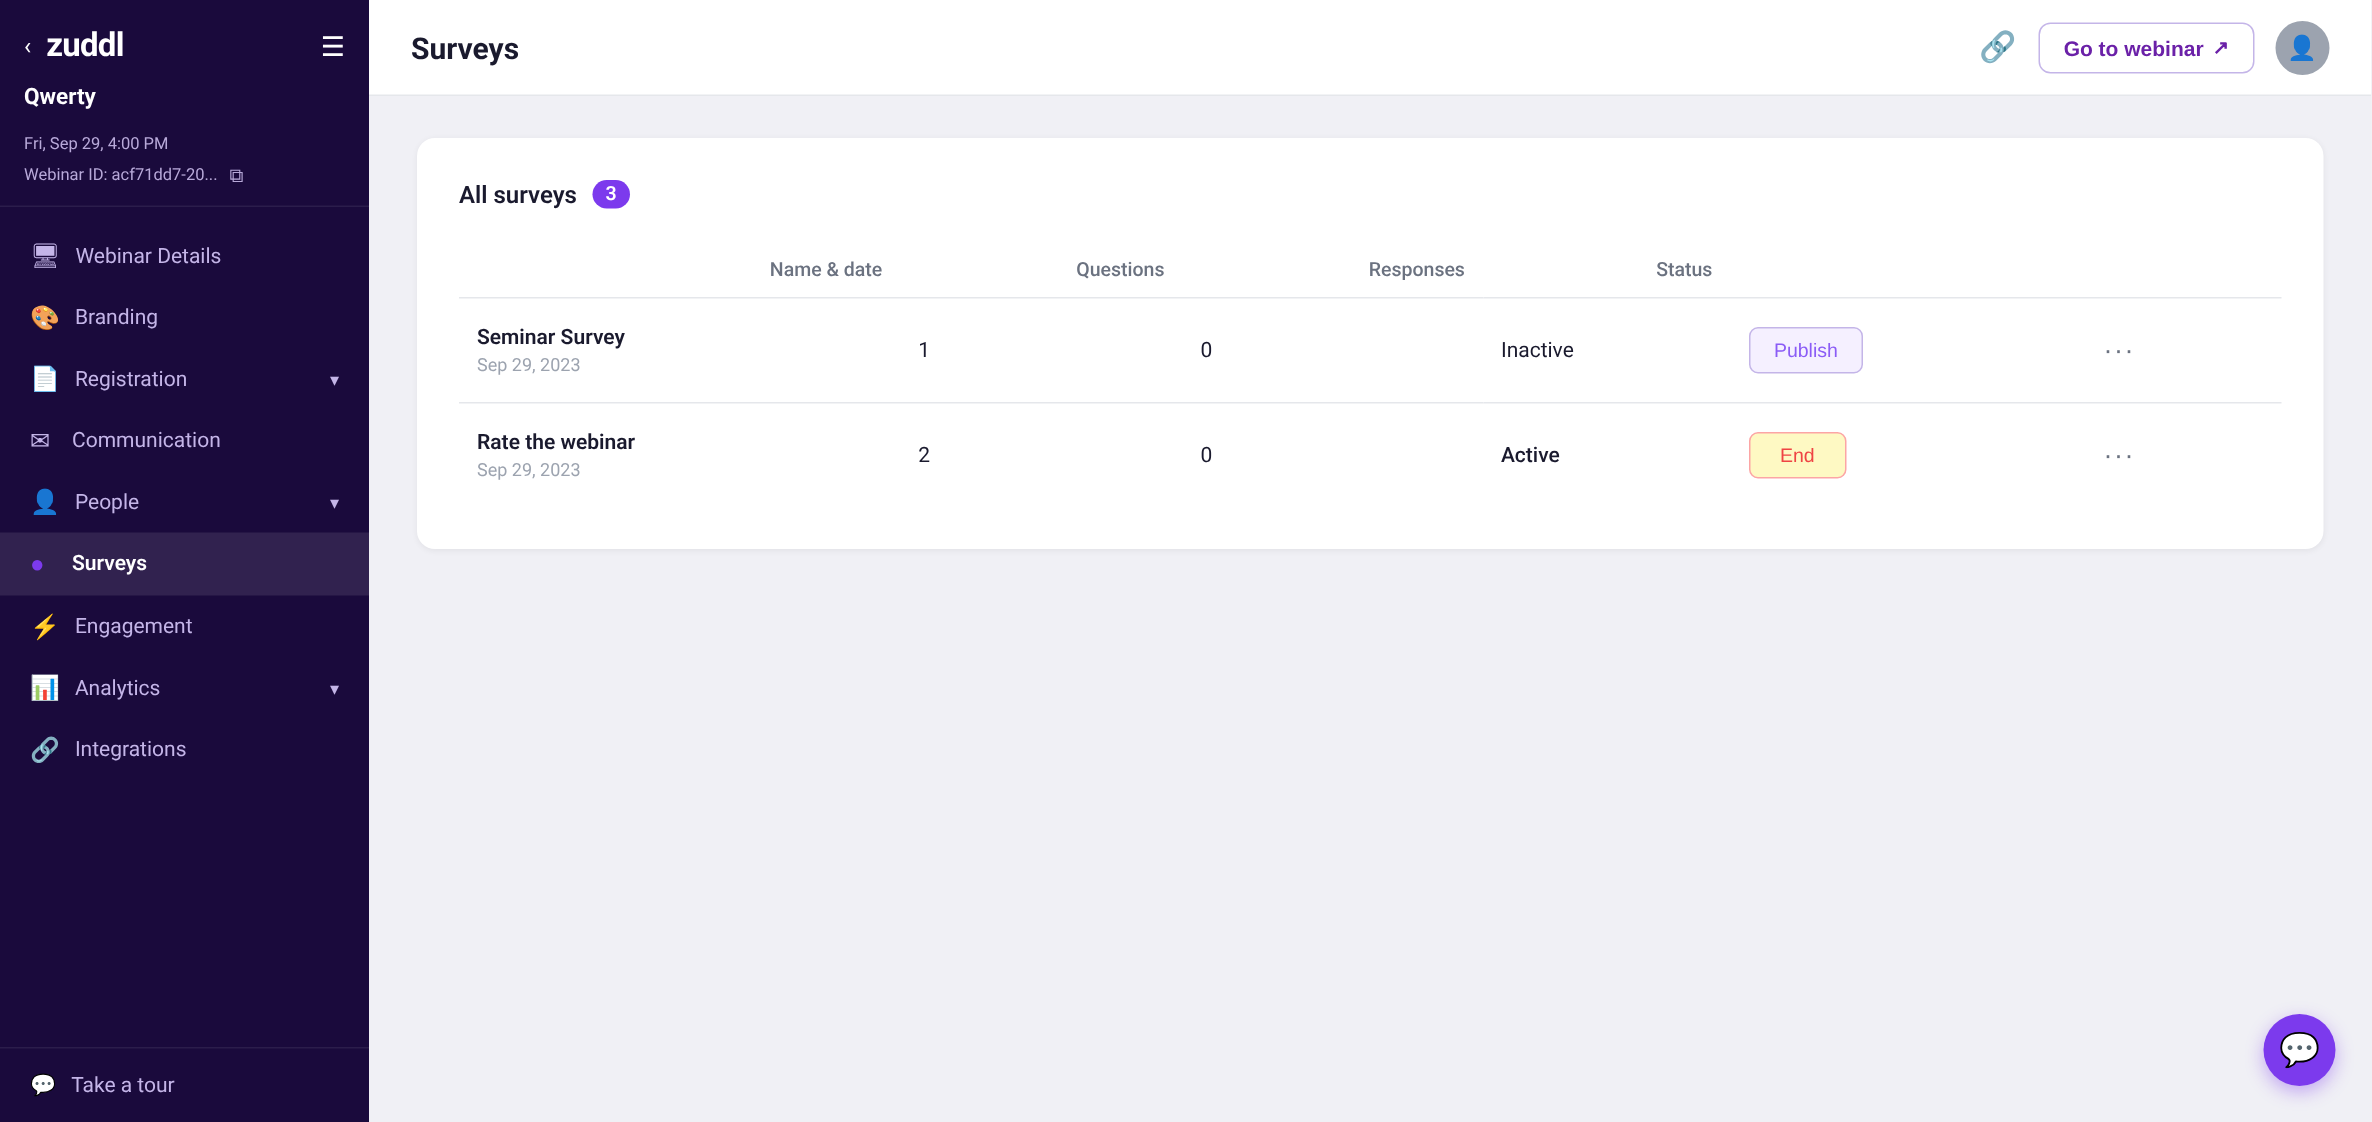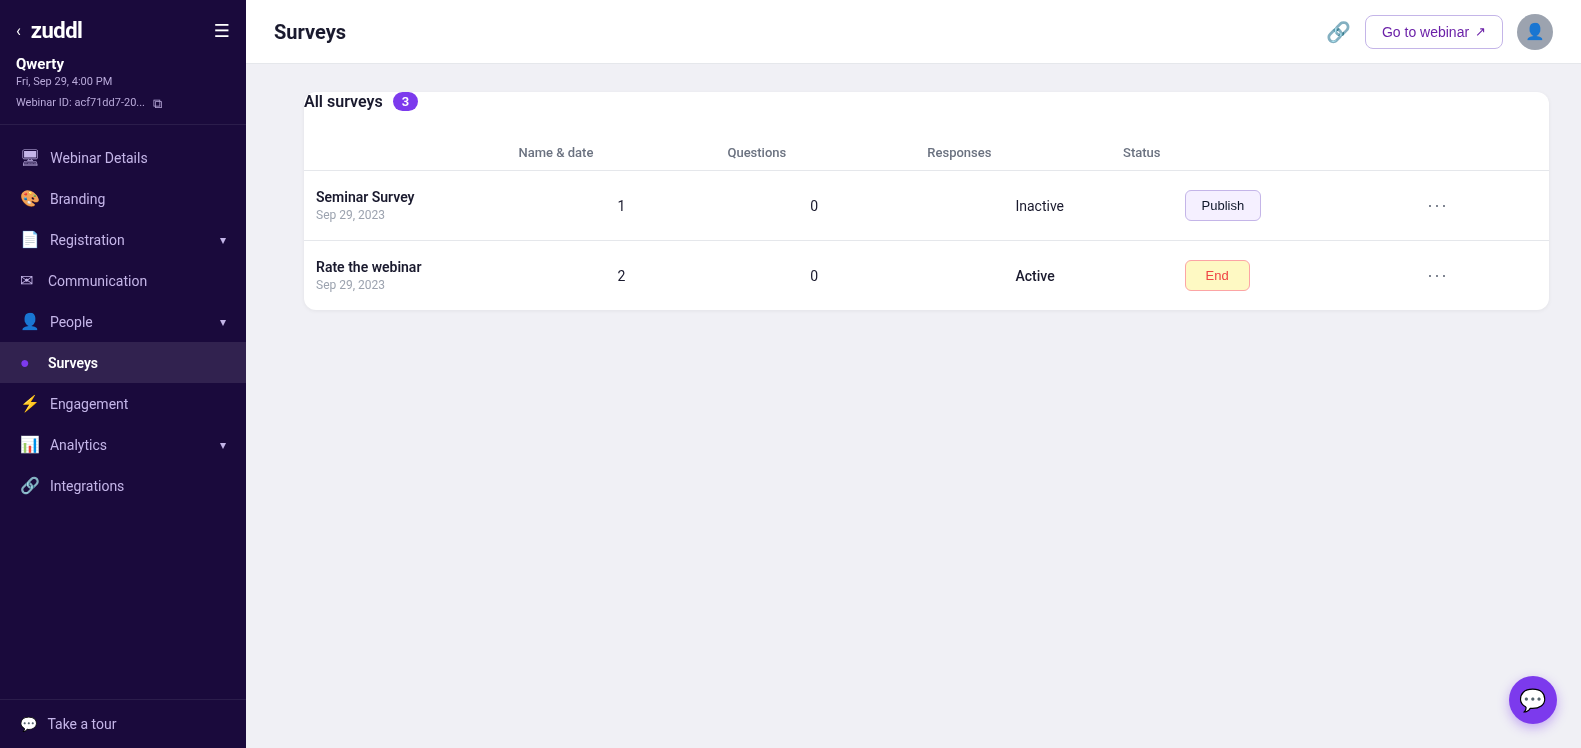--- a/index.html
+++ b/index.html
@@ -39,21 +39,21 @@
     }
     .hamburger-icon {
       color: #fff;
       font-size: 18px;
       cursor: pointer;
     }
     .webinar-name {
       font-size: 15px;
       font-weight: 700;
       color: #fff;
-      margin-bottom: 2px;
+      margin-bottom: 16px;
     }
     .webinar-date {
       font-size: 11px;
       color: #b8a9d9;
       margin-bottom: 8px;
     }
     .webinar-id-row {
       display: flex;
       align-items: flex-start;
       gap: 8px;
@@ -146,21 +146,21 @@
     }
     .go-to-webinar-btn {
       display: flex;
       align-items: center;
       gap: 6px;
       border: 1.5px solid #c4b5e8;
       border-radius: 8px;
       padding: 8px 16px;
       color: #6b21a8;
       font-size: 14px;
-      font-weight: 400;
+      font-weight: 700;
       background: #fff;
       cursor: pointer;
     }
     .avatar {
       width: 36px;
       height: 36px;
       border-radius: 50%;
       background: #9ca3af;
       display: flex;
       align-items: center;
@@ -172,22 +172,22 @@
 
     
     .content {
       flex: 1;
       padding: 28px 32px;
       overflow-y: auto;
     }
     .surveys-card {
       background: #fff;
       border-radius: 12px;
+      padding: 28px;
       box-shadow: 0 1px 4px rgba(0,0,0,0.06);
-      margin-left: 26px;
     }
     .surveys-card-header {
       display: flex;
       align-items: center;
       justify-content: space-between;
       margin-bottom: 24px;
     }
     .all-surveys-label {
       display: flex;
       align-items: center;
@@ -248,21 +248,21 @@
       color: #374151;
       border-radius: 6px;
       padding: 7px 16px;
       font-size: 13px;
       font-weight: 500;
       cursor: pointer;
     }
     .publish-btn {
       border: 1.5px solid #c4b5e8;
       background: #f5f0ff;
-      color: #0f172a;
+      color: #8b5cf6;
       border-radius: 6px;
       padding: 7px 16px;
       font-size: 13px;
       font-weight: 500;
       cursor: pointer;
     }
     .end-btn {
       border: 1.5px solid #fca5a5;
       background: #fef9c3;
       color: #ef4444;

